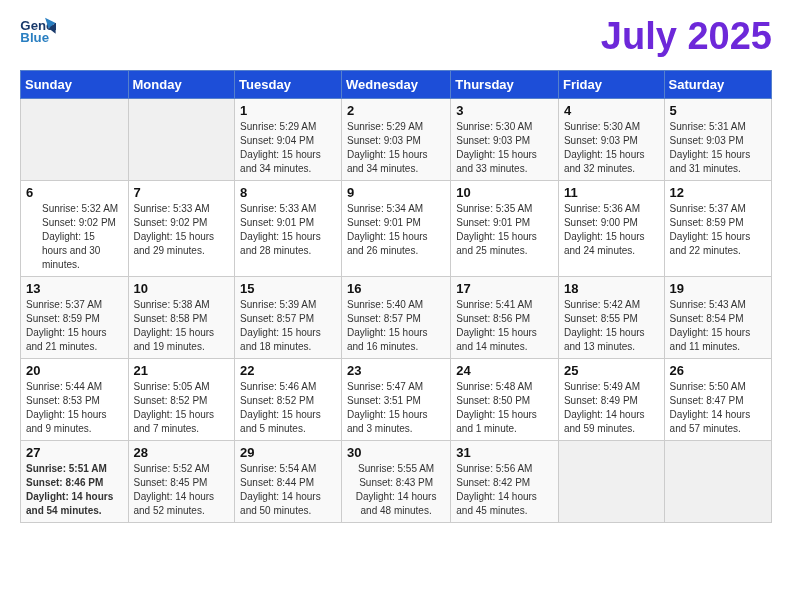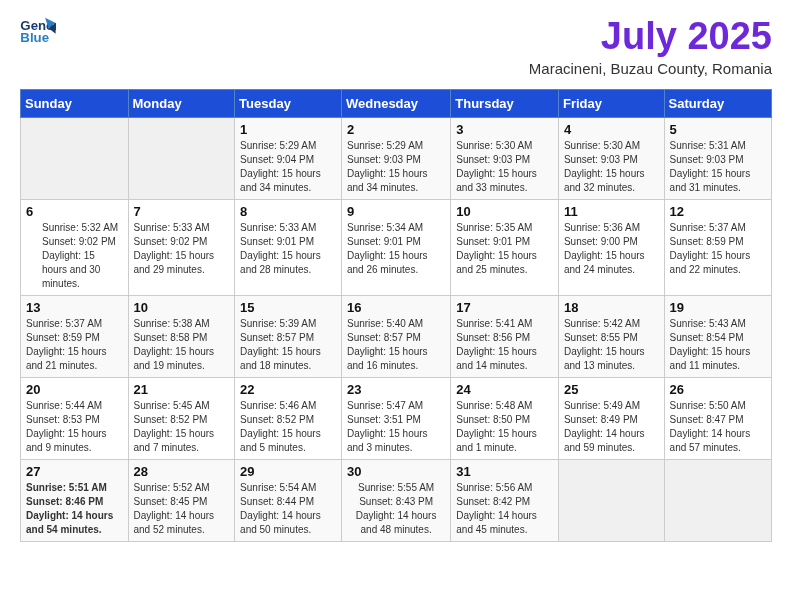--- a/index.html
+++ b/index.html
@@ -96,21 +96,20 @@
     <div class="logo">
       <svg class="logo-icon" viewBox="0 0 40 34" xmlns="http://www.w3.org/2000/svg">
         <text x="0" y="16" font-size="15" font-weight="bold" fill="#1a3a6b" font-family="Arial">General</text>
         <text x="0" y="30" font-size="15" font-weight="bold" fill="#2a7fc1" font-family="Arial">Blue</text>
         <polygon points="28,2 40,8 32,14" fill="#2a7fc1"></polygon>
         <polygon points="32,14 40,8 40,20" fill="#1a3a6b"></polygon>
       </svg>
     </div>
     <div class="title-block">
       <div class="month-year">July 2025</div>
-      <div class="location">Maracineni, Buzau County, Romania</div>
     </div>
   </div>
 
   <table>
     <thead>
       <tr>
       <th>Sunday</th>
           <th>Monday</th>
           <th>Tuesday</th>
           <th>Wednesday</th>
@@ -244,21 +243,21 @@
         </tr>
         <tr>
           <td>
             <span class="day-number">20</span>
             <div class="day-detail" style="white-space: pre-line;">Sunrise: 5:44 AM
 Sunset: 8:53 PM
 Daylight: 15 hours and 9 minutes.</div>
           </td>
           <td>
             <span class="day-number">21</span>
-            <div class="day-detail" style="white-space: pre-line;">Sunrise: 5:45 AM
+            <div class="day-detail" style="white-space: pre-line;">Sunrise: 5:05 AM
 Sunset: 8:52 PM
 Daylight: 15 hours and 7 minutes.</div>
           </td>
           <td>
             <span class="day-number">22</span>
             <div class="day-detail" style="white-space: pre-line;">Sunrise: 5:46 AM
 Sunset: 8:52 PM
 Daylight: 15 hours and 5 minutes.</div>
           </td>
           <td>

